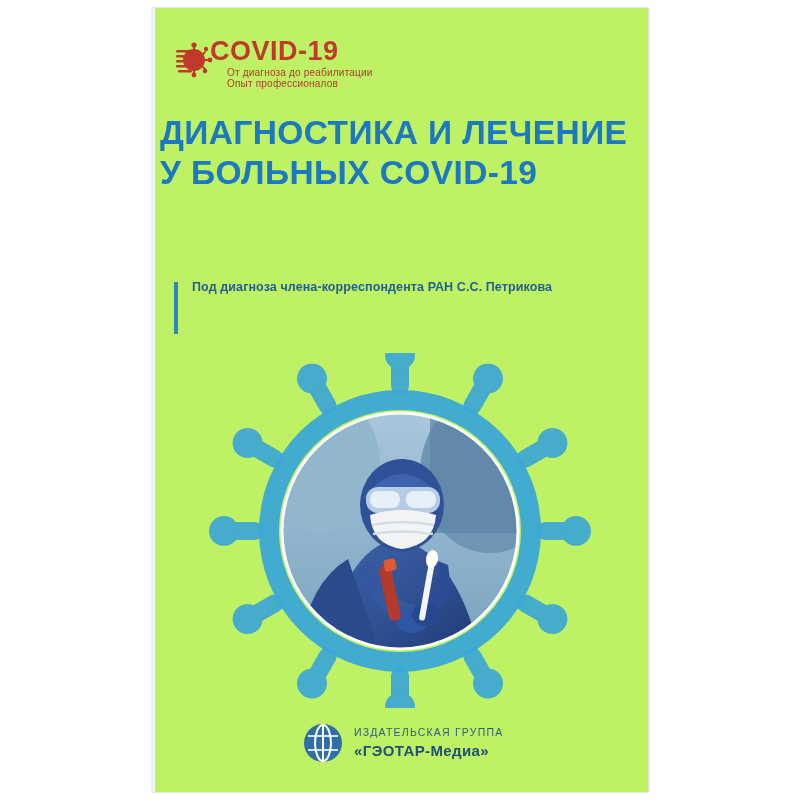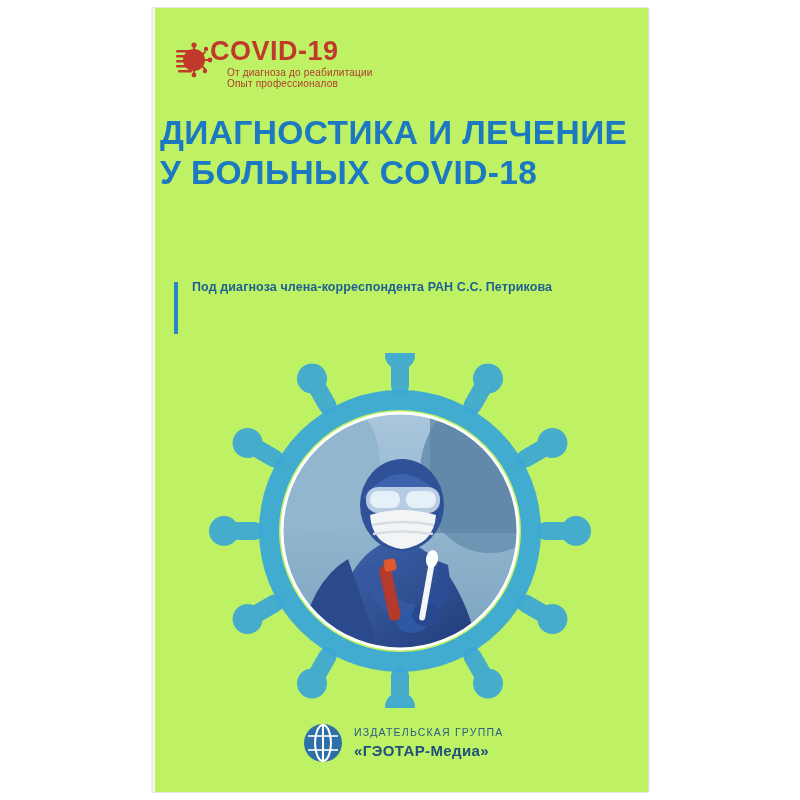--- a/index.html
+++ b/index.html
@@ -191,21 +191,21 @@
           <rect x="19" y="31" width="2" height="5"></rect>
         </g>
       </svg>
       <div class="covid-title">COVID-19</div>
       <div class="covid-sub1">От диагноза до реабилитации</div>
       <div class="covid-sub2">Опыт профессионалов</div>
     </div>
 
     <div class="title-block">
       <div class="title-line">ДИАГНОСТИКА И ЛЕЧЕНИЕ</div>
-      <div class="title-line">У БОЛЬНЫХ COVID-18</div>
+      <div class="title-line">У БОЛЬНЫХ COVID-19</div>
     </div>
 
     <div class="sub-block">
       <div class="sub-rule"></div>
       <div class="sub-editor">Под диагноза члена-корреспондента РАН С.С. Петрикова</div>
     </div>
 
     <svg class="virus-art" viewBox="0 0 440 355">
       <defs>
         <clipPath id="photoClip">

